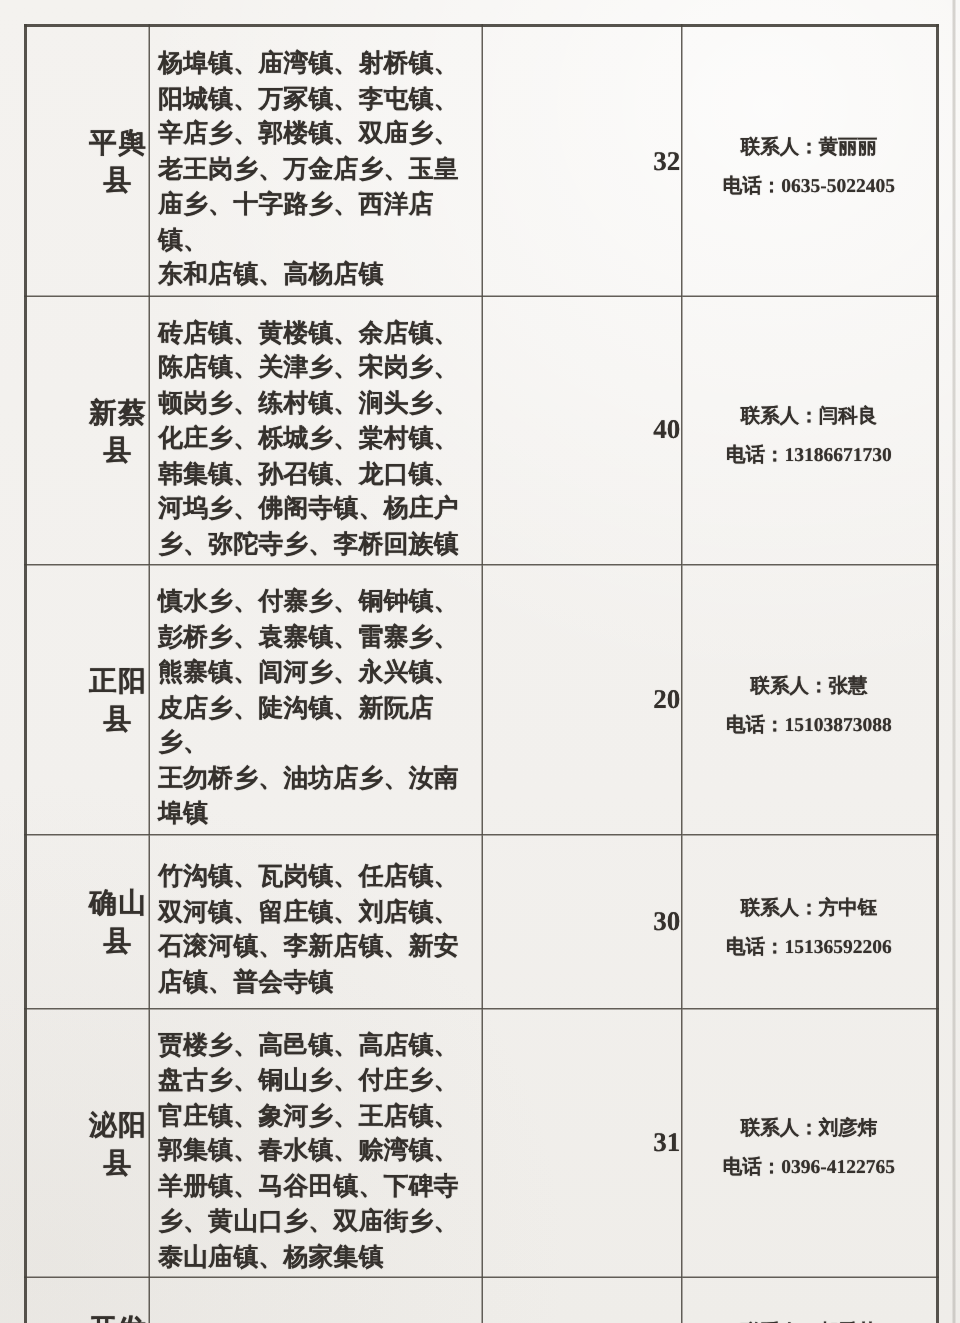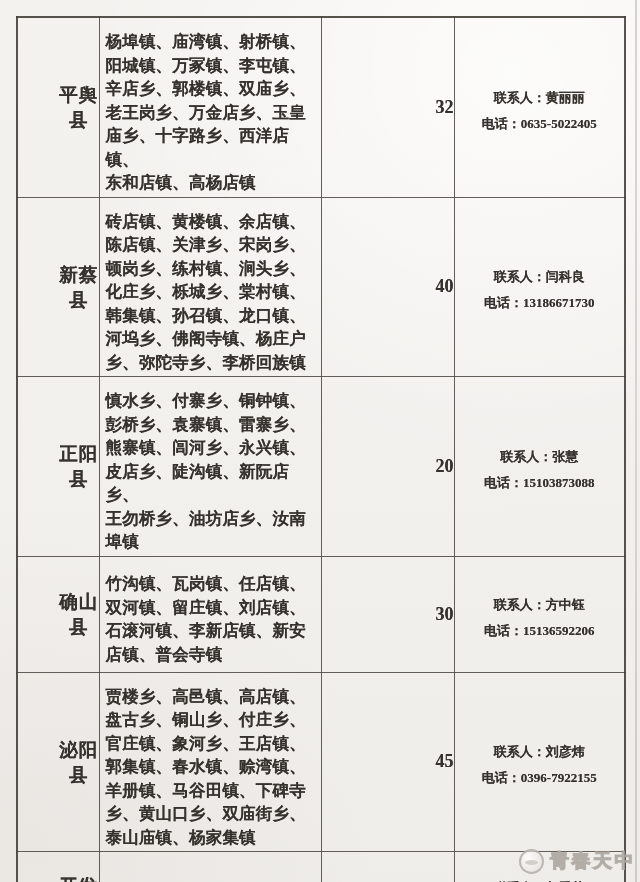--- a/index.html
+++ b/index.html
@@ -184,37 +184,33 @@
       </tr>
       <tr class="r5">
         <td class="c-county">泌阳县</td>
         <td class="c-towns">贾楼乡、高邑镇、高店镇、
 盘古乡、铜山乡、付庄乡、
 官庄镇、象河乡、王店镇、
 郭集镇、春水镇、赊湾镇、
 羊册镇、马谷田镇、下碑寺
 乡、黄山口乡、双庙街乡、
 泰山庙镇、杨家集镇</td>
-        <td class="c-count">45</td>
+        <td class="c-count">31</td>
         <td class="c-contact">
           <div class="contact-line">联系人：刘彦炜</div>
-          <div class="contact-line">电话：0396-7922155</div>
+          <div class="contact-line">电话：0396-4122765</div>
         </td>
       </tr>
       <tr class="r6">
         <td class="c-county">开发区</td>
         <td class="c-towns center">关王庙乡</td>
         <td class="c-count">2</td>
         <td class="c-contact">
           <div class="contact-line">联系人：郝秀莹</div>
           <div class="contact-line">电话：15939699113</div>
         </td>
       </tr>
     </tbody>
   </table>
 
-  <div class="watermark">
-    <div class="wm-logo"></div>
-    <div class="wm-text">青春天中</div>
-  </div>
 </div>
 
 <div class="paper-edge"></div>
 
 </body></html>

